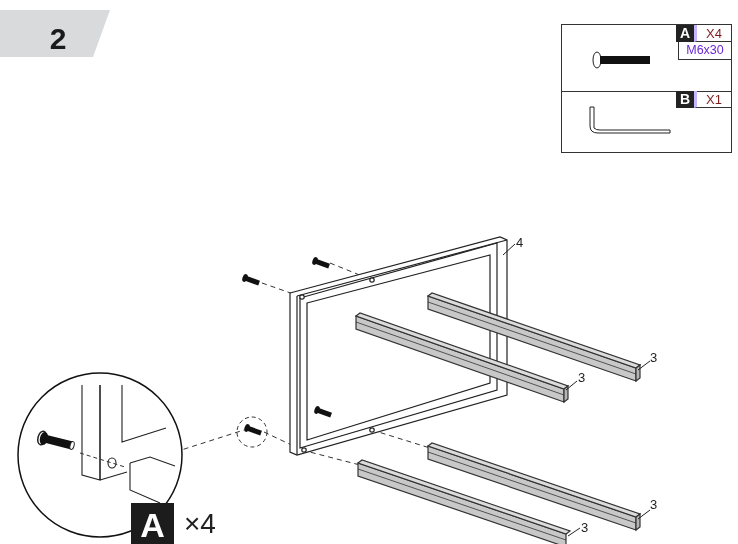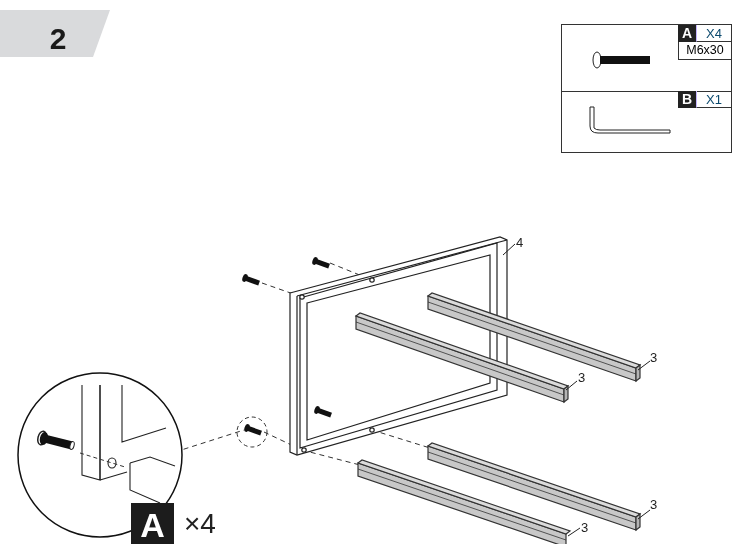--- a/index.html
+++ b/index.html
@@ -5,22 +5,22 @@
   html, body { margin:0; padding:0; background:#ffffff; }
   body { width:738px; height:544px; position:relative; overflow:hidden; font-family:"Liberation Sans", sans-serif; }
   .step-badge { position:absolute; left:0; top:10px; width:110px; height:47px; }
   .step-num { position:absolute; left:38px; top:12px; width:40px; text-align:center; font-size:30px; font-weight:bold; color:#1a1a1a; font-family:"Liberation Sans", sans-serif; }
   .parts-box { position:absolute; left:561px; top:24px; width:171px; height:129px; border:1px solid #333; box-sizing:border-box; }
   .parts-row { position:absolute; left:0; width:100%; }
   .parts-row.a { top:0; height:66px; border-bottom:1px solid #333; }
   .parts-row.b { top:66px; height:62px; }
   .lbl { position:absolute; right:0; top:0; height:17px; display:flex; }
   .lbl .letter { background:#222; color:#fff; font-weight:bold; width:18px; text-align:center; font-size:14px; line-height:17px; }
-  .lbl .qty { border-left:1px solid #c4b5fd; border-bottom:1px solid #333; width:34px; text-align:center; font-size:13px; line-height:17px; color:#0c4a6e; }
-  .spec { position:absolute; right:0; top:17px; width:52px; height:17px; border-left:1px solid #333; border-bottom:1px solid #333; font-size:12.5px; line-height:17px; text-align:center; color:#000000; }
+  .lbl .qty { border-left:3px solid #c4b5fd; border-bottom:1px solid #333; width:34px; text-align:center; font-size:13px; line-height:17px; color:#7f1d1d; }
+  .spec { position:absolute; right:0; top:17px; width:52px; height:17px; border-left:1px solid #333; border-bottom:1px solid #333; font-size:12.5px; line-height:17px; text-align:center; color:#6d28d9; }
   .partnum { position:absolute; font-size:13px; color:#222; font-family:"Liberation Sans", sans-serif; }
   .a-badge { position:absolute; left:131px; top:503px; width:43px; height:41px; background:#1c1c1c; color:#fff; font-size:34px; font-weight:bold; text-align:center; line-height:44px; }
   .a-count { position:absolute; left:184px; top:508px; font-size:28px; color:#222; }
   svg.art { position:absolute; left:0; top:0; }
 </style>
 </head>
 <body>
 
 <svg class="art" width="738" height="544" viewBox="0 0 738 544">
 

